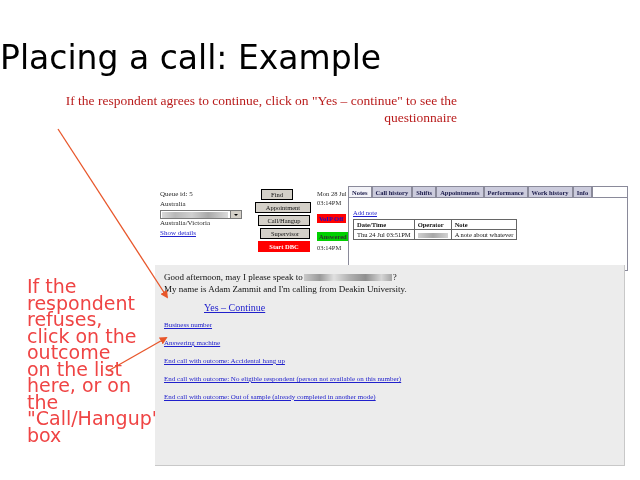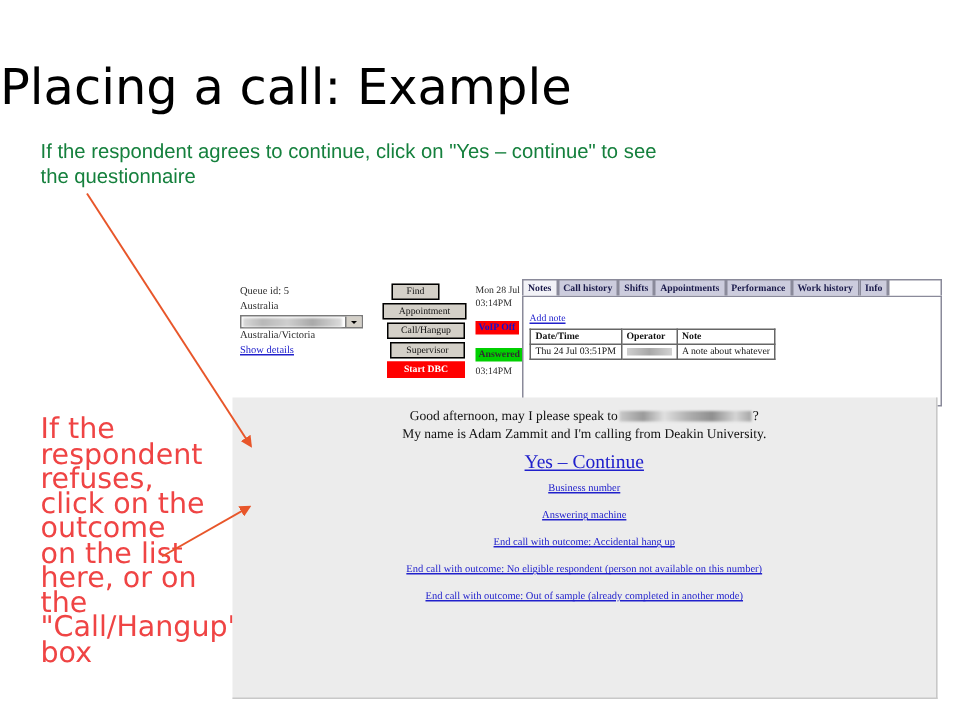--- a/index.html
+++ b/index.html
@@ -17,22 +17,23 @@
     position:absolute;left:0;top:38px;width:640px;
     font-size:33px;font-weight:400;color:#000;
     font-family:"DejaVu Sans",sans-serif;
     letter-spacing:0px;
     white-space:nowrap;
   }
 
   
   .callout-top{
     position:absolute;left:27px;top:92px;width:430px;
-    font-size:13.5px;line-height:17px;color:#15803d;
-    font-family:Liberation Sans, sans-serif;
+    font-size:13.5px;line-height:17px;color:#b91c1c;
+    font-family:Liberation Serif, serif;
+    text-align:right;
   }
   .callout-left{
     position:absolute;left:27px;top:278px;width:110px;
     font-size:19px;line-height:16.5px;color:#ef4444;
     font-family:"DejaVu Sans",sans-serif;
   }
 
   
   #arrows{position:absolute;left:0;top:0;width:640px;height:480px;pointer-events:none;}
 
@@ -120,35 +121,35 @@
   .op-redact{
     display:inline-block;width:30px;height:5px;
     background:linear-gradient(90deg,#cfcfcf,#a8a8a8,#d2d2d2);
     filter:blur(0.5px);vertical-align:middle;
   }
 
   
   .script-area{
     position:absolute;left:0px;top:79px;width:470px;height:201px;
     background:#ececec;border-right:1px solid #c8c8c8;border-bottom:1px solid #c8c8c8;
-    padding:7px 9px;box-sizing:border-box;text-align:center;
+    padding:7px 9px;box-sizing:border-box;
   }
   .script-line{font-size:9px;color:#111;line-height:11.5px;font-family:"Liberation Serif",serif;white-space:nowrap;}
   .name-redact{
     display:inline-block;width:88px;height:7px;vertical-align:middle;
     background:linear-gradient(90deg,#c9c9c9 0%,#9a9a9a 18%,#e0e0e0 34%,#b0b0b0 52%,#8f8f8f 70%,#d5d5d5 88%,#a5a5a5 100%);
     filter:blur(0.7px);margin:0 1px;
   }
   .outcome-list{margin-top:8px;}
   .outcome{
     display:block;font-size:7px;color:#2020cc;text-decoration:underline;
     line-height:9px;margin-bottom:9px;white-space:nowrap;
     font-family:"Liberation Serif",serif;
   }
-  .outcome.first{font-size:13px;}
+  .outcome.first{font-size:10px;margin-left:40px;}
 </style>
 </head>
 <body>
 
 <div id="slide">
 
   <div class="slide-title">Placing a call: Example</div>
 
   <div class="callout-top">If the respondent agrees to continue, click on "Yes – continue" to see the questionnaire</div>
 

